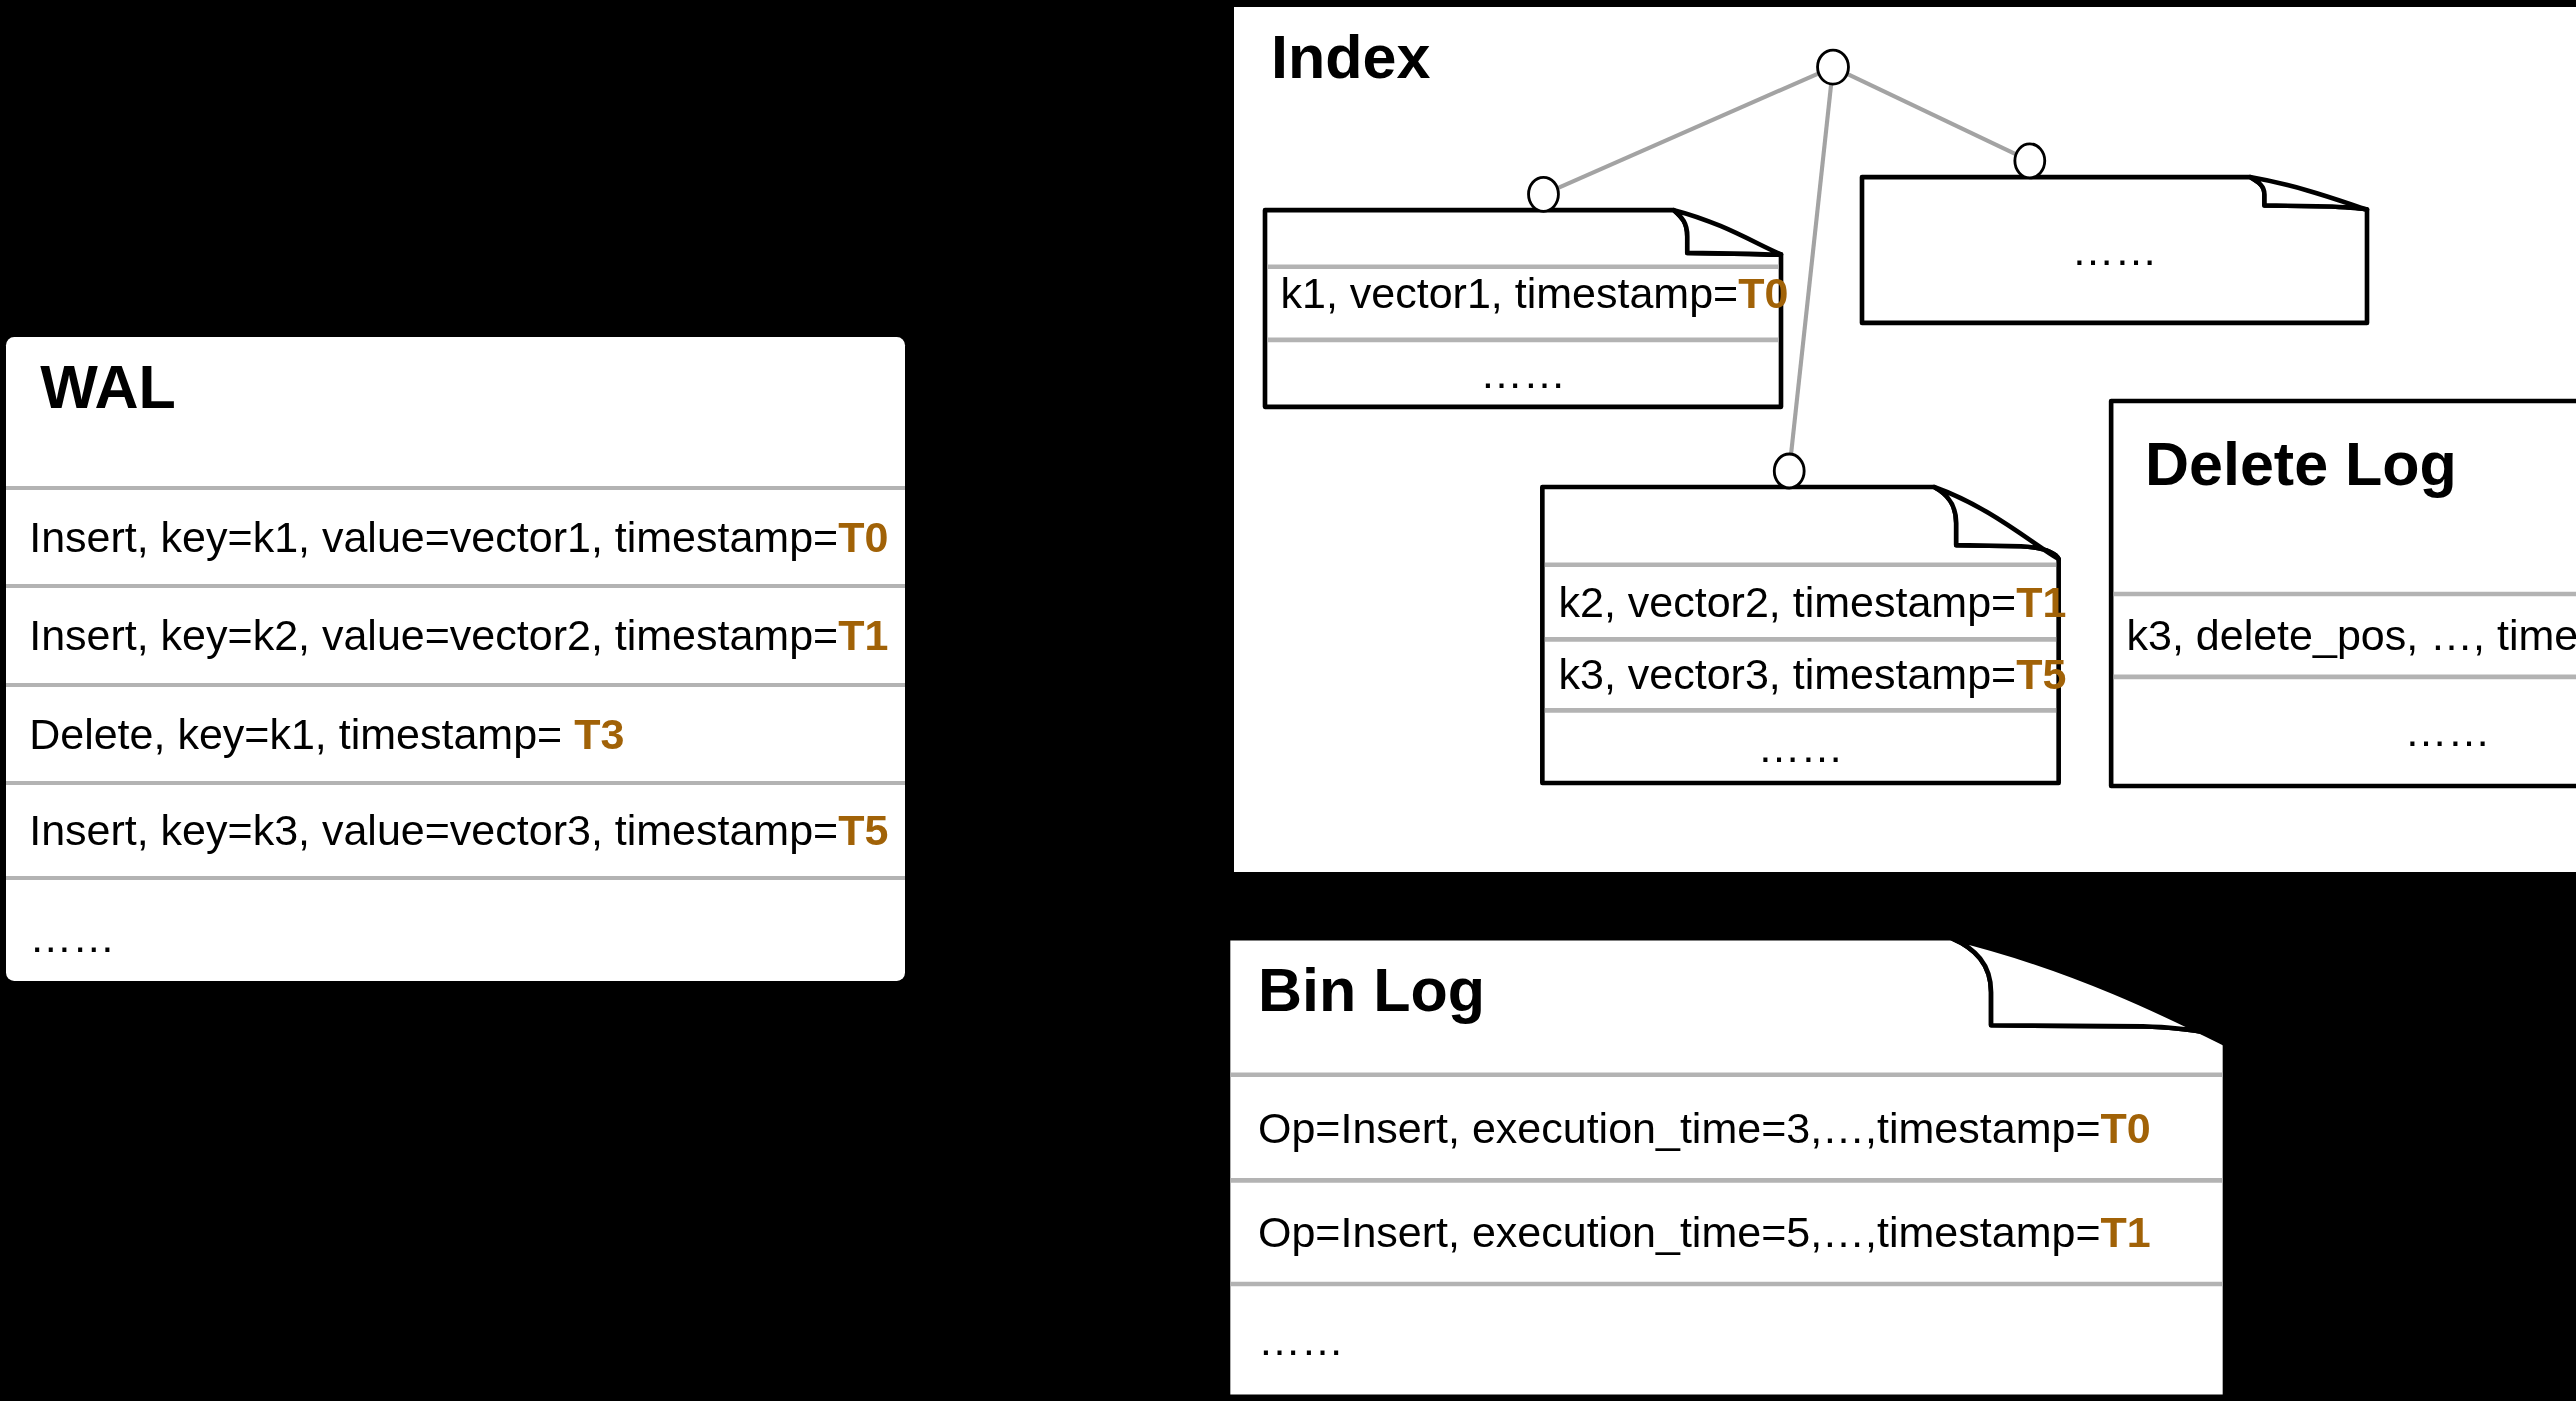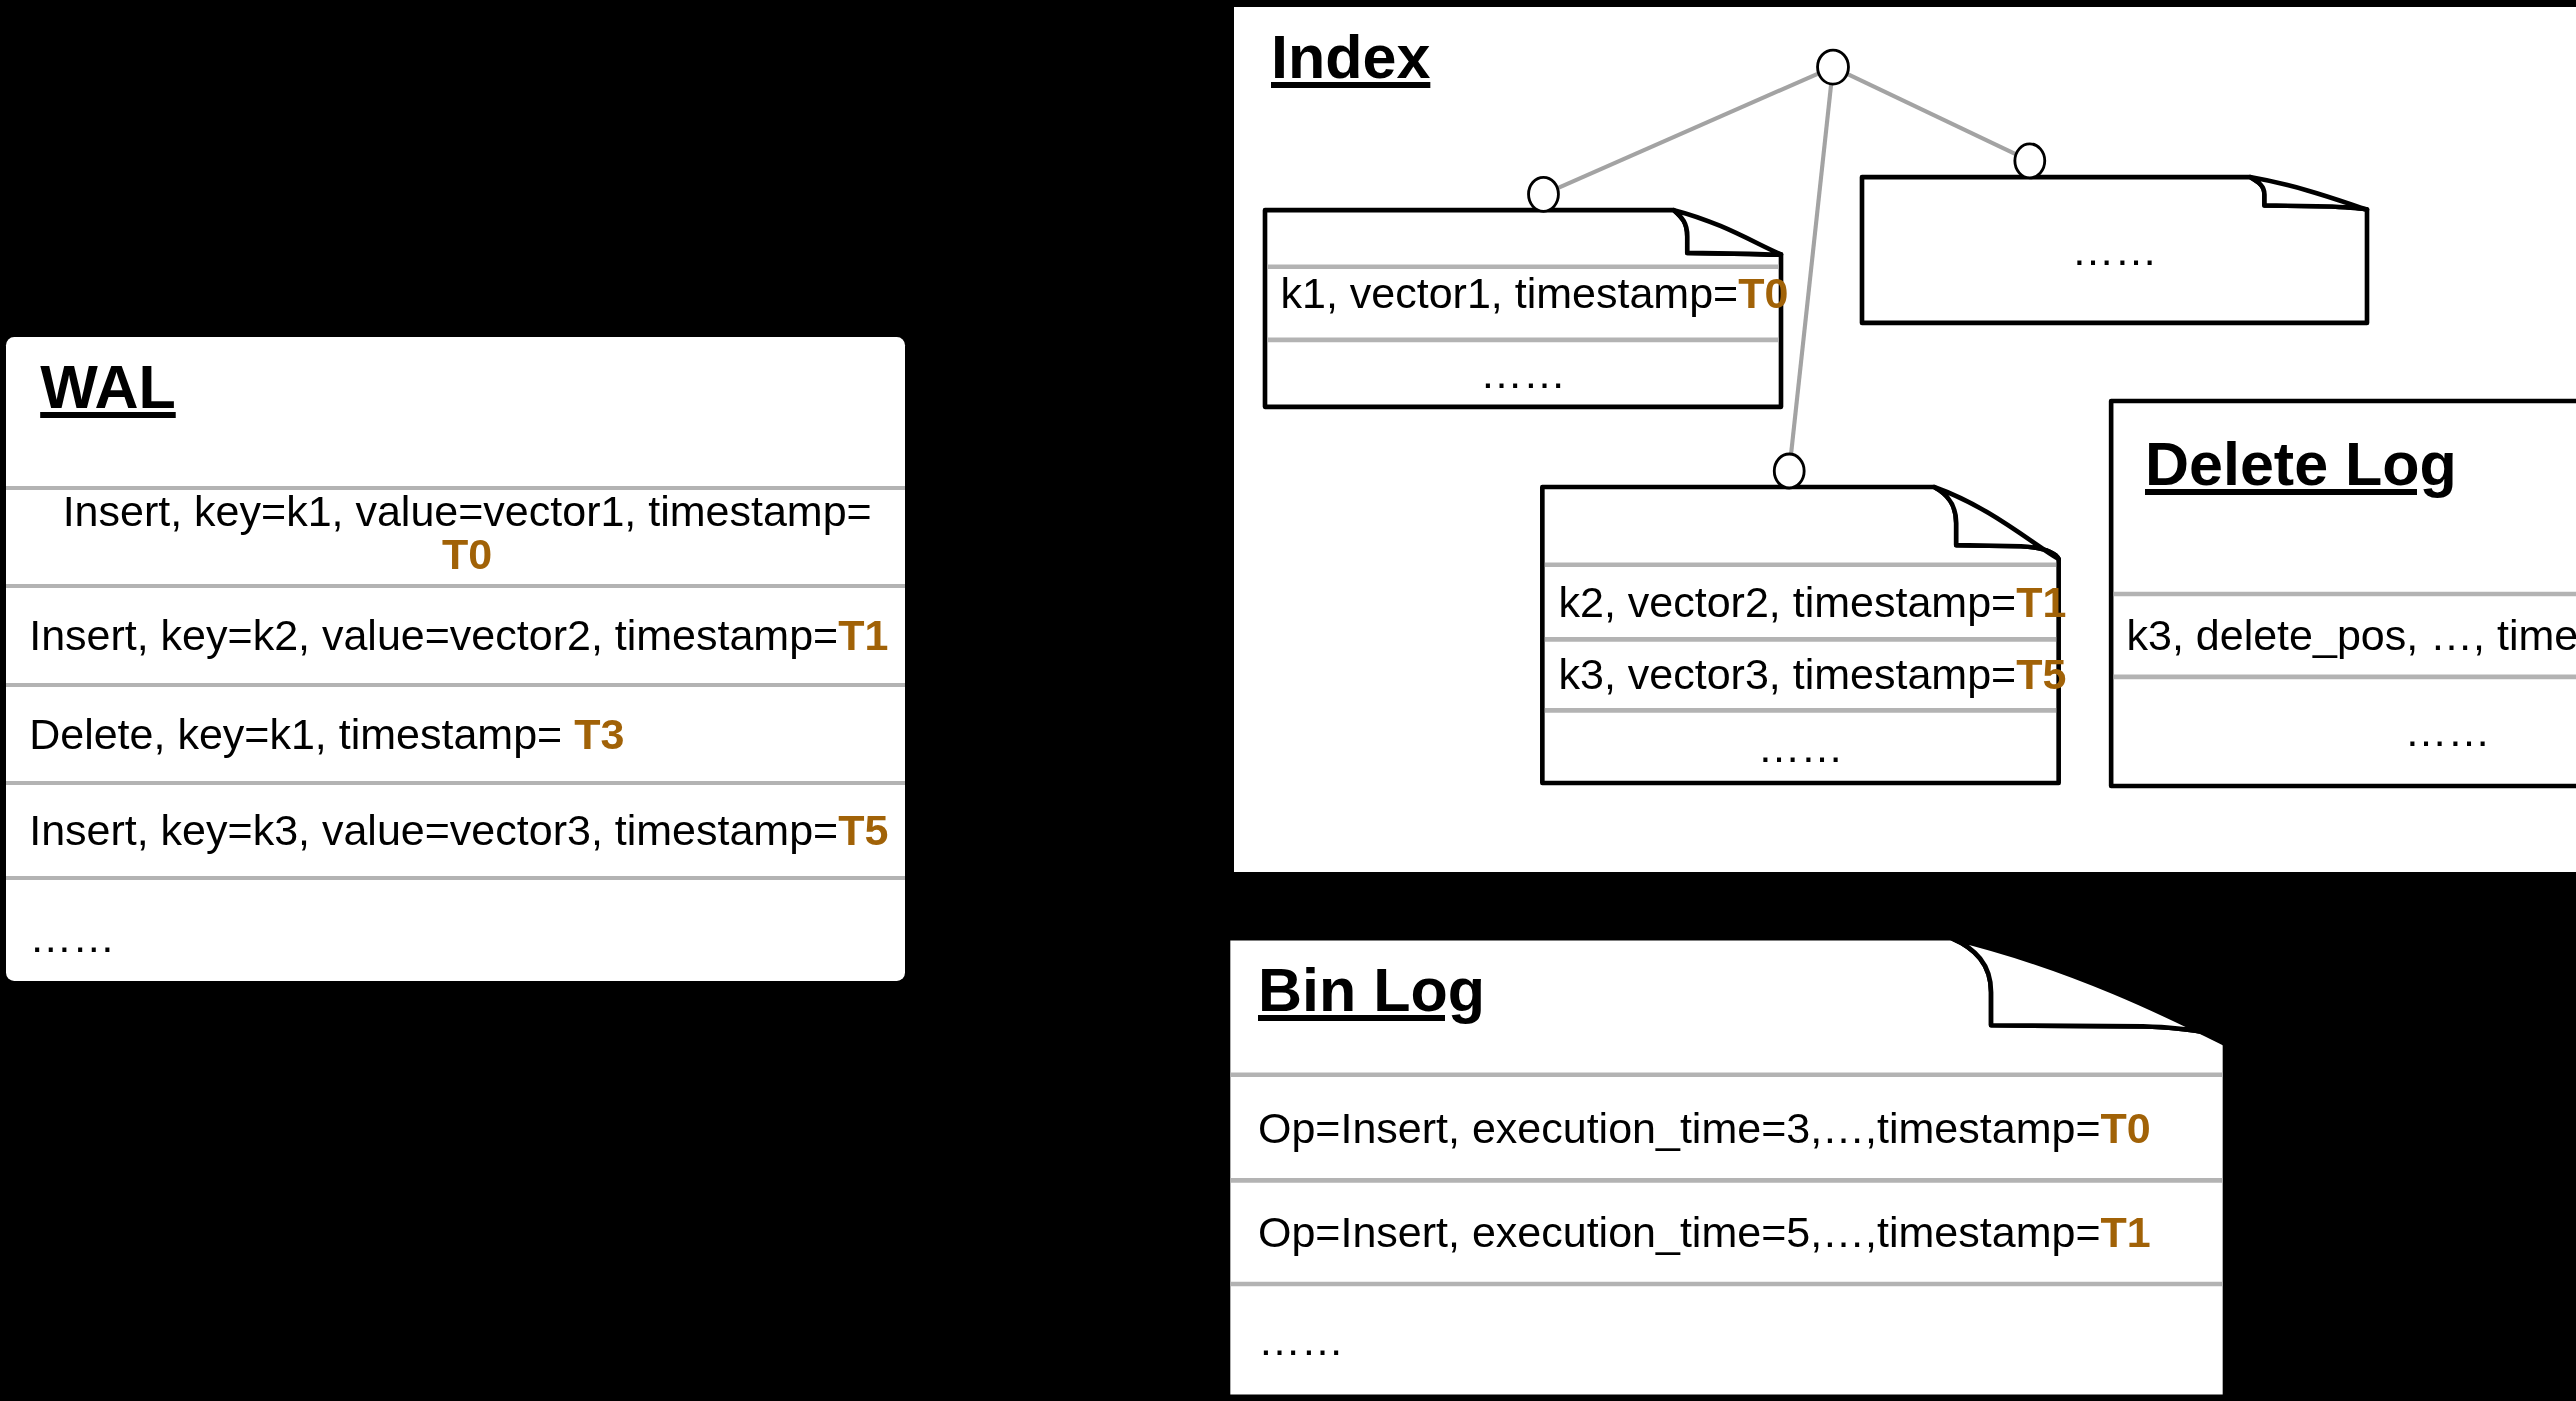--- a/index.html
+++ b/index.html
@@ -1,19 +1,19 @@
 <!DOCTYPE html>
 <html style="font-size:8.2px"><head>
 <meta charset="utf-8">
 <style>
   html,body{margin:0;padding:0;background:#000;}
   .canvas{position:relative;width:2817px;height:1402px;background:#000000;overflow:hidden;
           font-family:"Liberation Sans", sans-serif;color:#000;}
   .panel{position:absolute;background:#ffffff;}
-  .title{position:absolute;font-weight:bold;font-size:61px;line-height:1.12;color:#000;white-space:pre;text-decoration:underline;}
+  .title{position:absolute;font-weight:bold;font-size:61px;line-height:1.12;color:#000;white-space:pre;}
   .box{position:absolute;}
   .box svg{position:absolute;left:0;top:0;overflow:visible;display:block;}
   .row{position:absolute;left:0;right:0;display:flex;align-items:center;
        font-size:43px;line-height:1;color:#000;white-space:pre;}
   .row .ts{color:#a16207;font-weight:bold;}
   .row.center{justify-content:center;}
   .walbox{position:absolute;left:6.2px;top:337px;width:899px;height:644px;background:#ffffff;border-radius:8.2px;}
   .walbox .sep{position:absolute;left:0;width:100%;height:4.1px;background:#b3b3b3;}
   .walbox .row{padding-left:23px;}
   .page-shape{fill:#ffffff;stroke:#000000;stroke-width:9;stroke-linejoin:round;}
@@ -32,21 +32,21 @@
     <div class="title" style="left:37px;top:15.5px;">Index</div>
   </div>
 
   <div class="walbox">
     <div class="title" style="left:34px;top:15.5px;">WAL</div>
     <div class="sep" style="top:149px;"></div>
     <div class="sep" style="top:247px;"></div>
     <div class="sep" style="top:346px;"></div>
     <div class="sep" style="top:444px;"></div>
     <div class="sep" style="top:539px;"></div>
-    <div class="row" style="top:153px;height:94px;flex-direction:column;">
+    <div class="row" style="top:153px;height:94px;">
       <span>Insert, key=k1, value=vector1, timestamp=</span><span class="ts">T0</span>
     </div>
     <div class="row" style="top:251px;height:94px;">
       <span>Insert, key=k2, value=vector2, timestamp=</span><span class="ts">T1</span>
     </div>
     <div class="row" style="top:350px;height:94px;gap:12px;">
       <span>Delete, key=k1, timestamp=</span><span class="ts">T3</span>
     </div>
     <div class="row" style="top:448px;height:91px;">
       <span>Insert, key=k3, value=vector3, timestamp=</span><span class="ts">T5</span>

